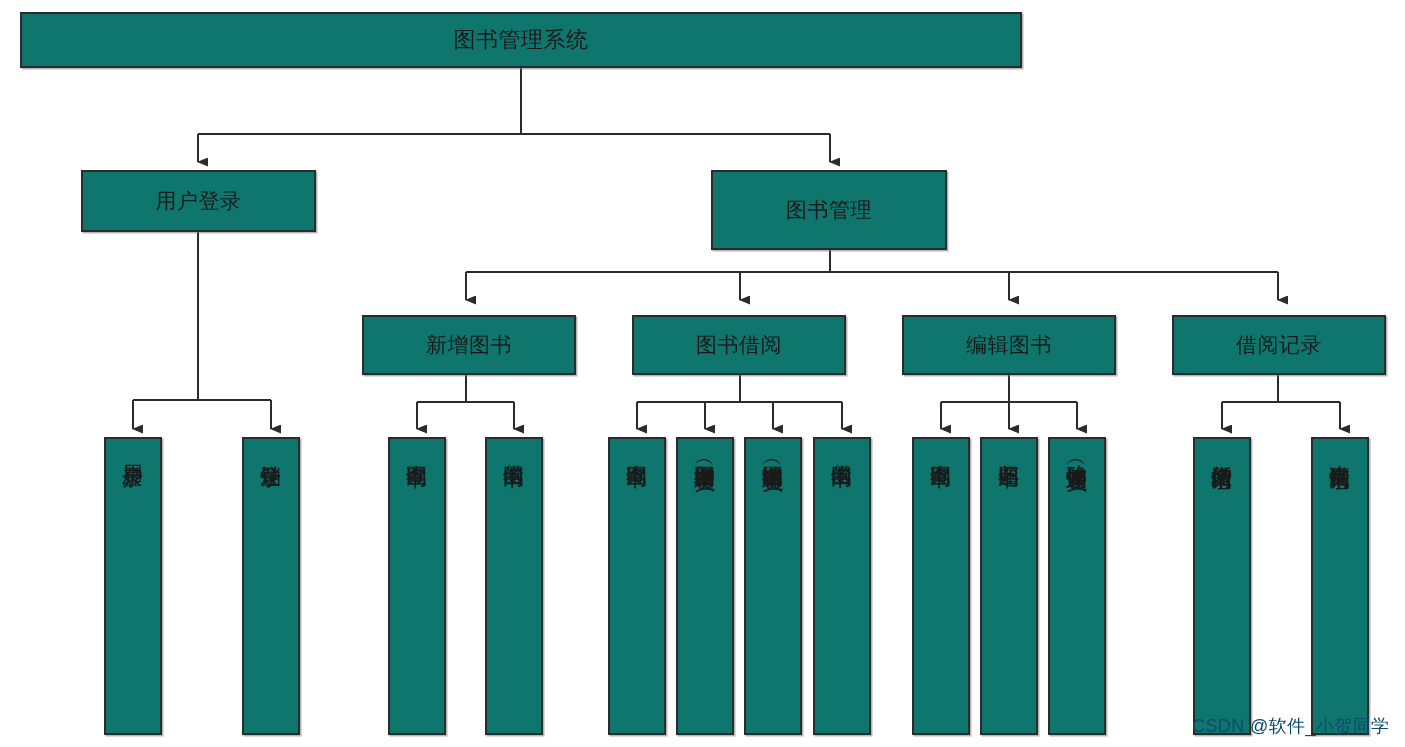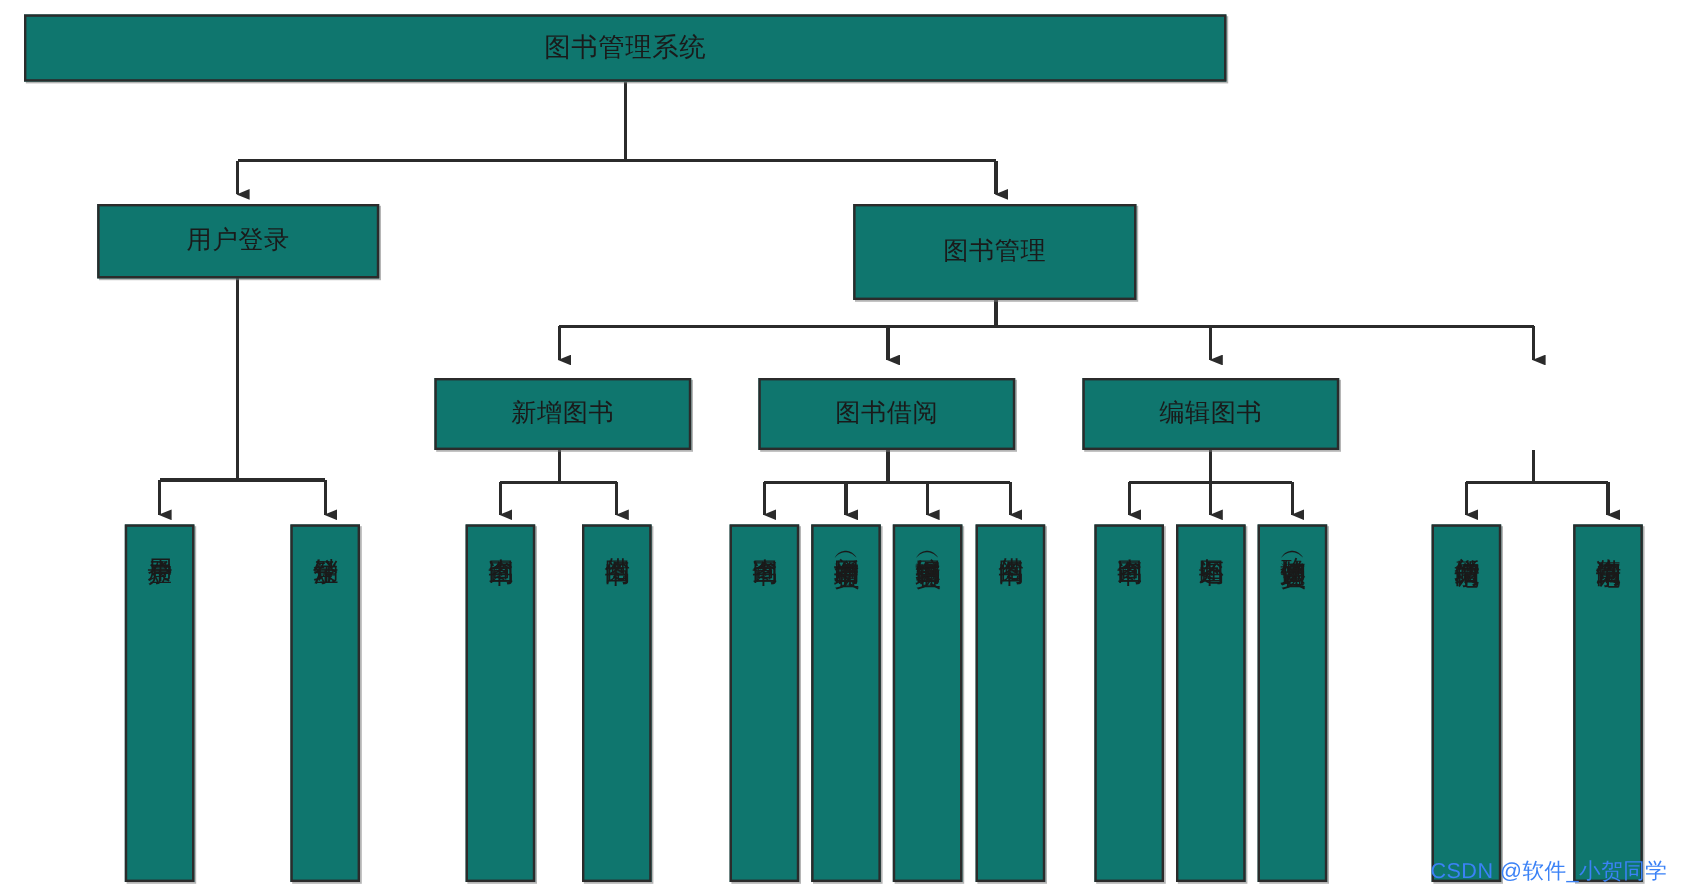--- a/index.html
+++ b/index.html
@@ -60,21 +60,21 @@
     writing-mode: vertical-rl;
     text-orientation: upright;
     font-size: 21px;
     line-height: 1.0;
     letter-spacing: 1px;
     white-space: nowrap;
     margin: 0 auto;
   }
   .watermark {
     position: absolute;
-    color: #3b82f6;
+    color: #0c4a6e;
     font-size: 18px;
     white-space: nowrap;
     letter-spacing: 0.4px;
   }
 </style>
 </head>
 <body>
 
 <div id="canvas">
 
@@ -142,20 +142,23 @@
 
   <div class="node h" style="left:362px; top:315px; width:214px; height:60px;">
     <span class="label">新增图书</span>
   </div>
   <div class="node h" style="left:632px; top:315px; width:214px; height:60px;">
     <span class="label">图书借阅</span>
   </div>
   <div class="node h" style="left:902px; top:315px; width:214px; height:60px;">
     <span class="label">编辑图书</span>
   </div>
+  <div class="node h" style="left:1172px; top:315px; width:214px; height:60px;">
+    <span class="label">借阅记录</span>
+  </div>
 
   <div class="node v" style="left:104px; top:437px; width:58px; height:298px;">
     <span class="label">用户登录</span>
   </div>
   <div class="node v" style="left:242px; top:437px; width:58px; height:298px;">
     <span class="label">注销登录</span>
   </div>
 
   <div class="node v" style="left:388px; top:437px; width:58px; height:298px;">
     <span class="label">查询图书</span>

